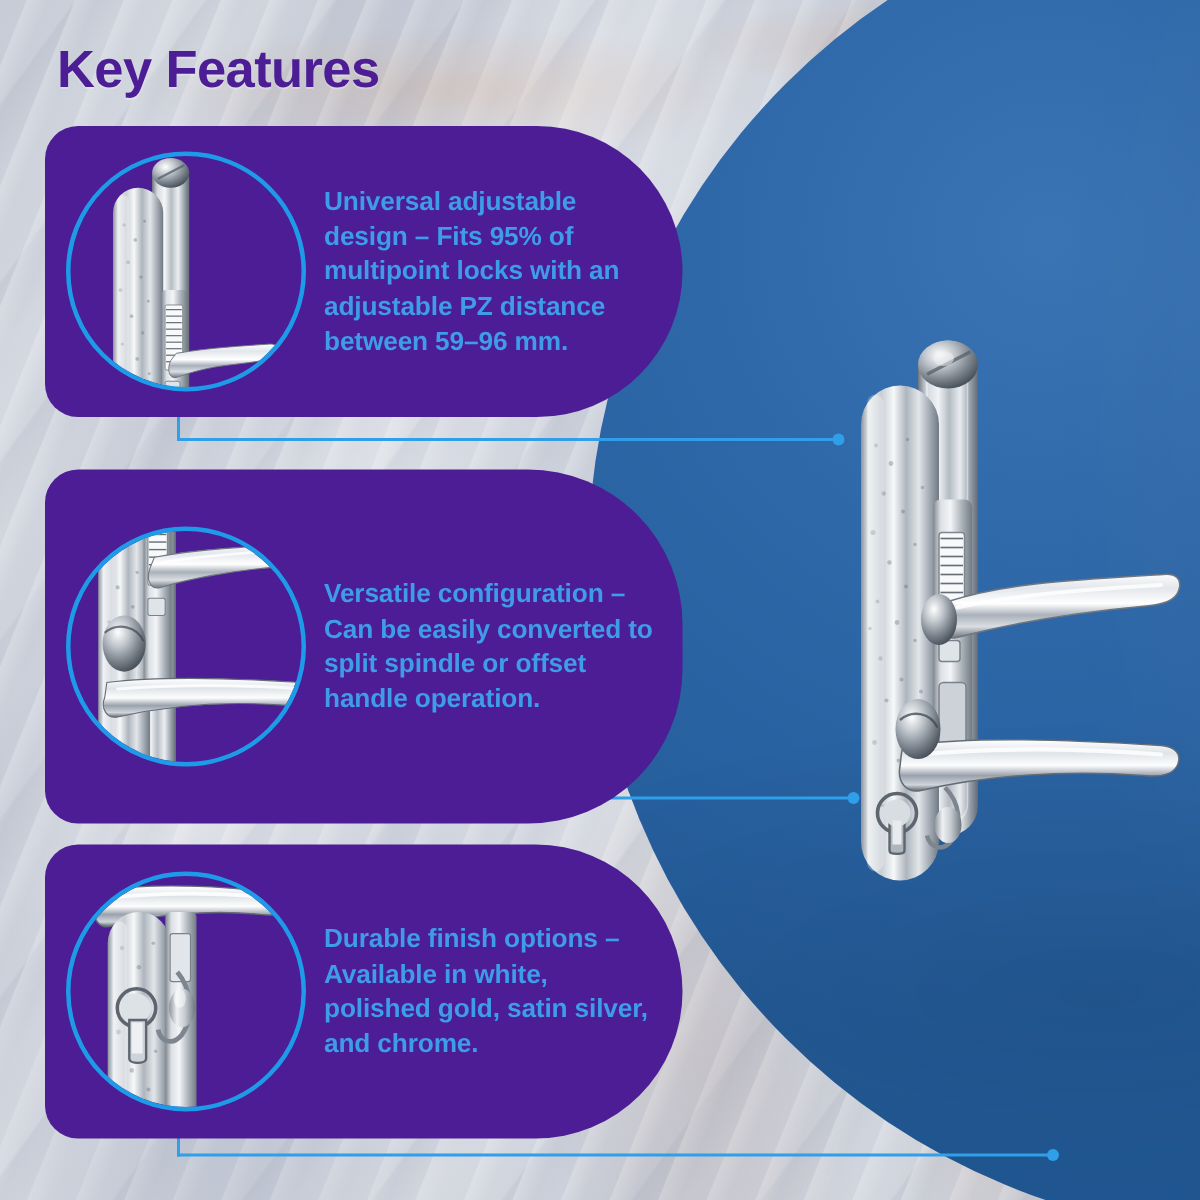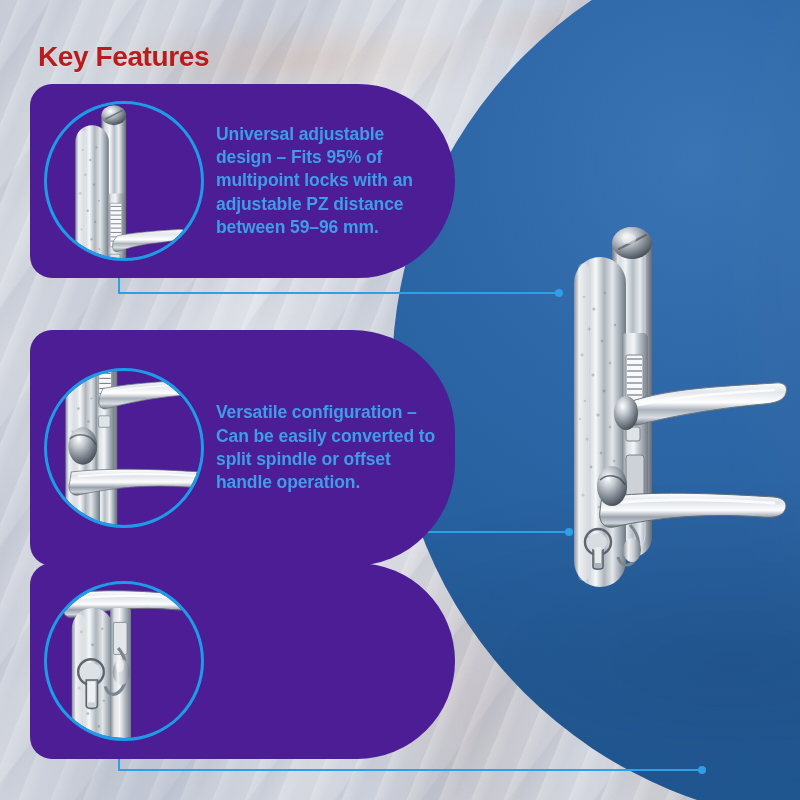--- a/index.html
+++ b/index.html
@@ -47,35 +47,35 @@
   }
   .hero-circle::after{
     content:"";position:absolute;inset:0;border-radius:50%;
     background:
       radial-gradient(ellipse 520px 900px at 70% 40%, rgba(255,255,255,.055), rgba(255,255,255,0) 62%),
       radial-gradient(ellipse 700px 260px at 38% 82%, rgba(0,0,0,.10), rgba(0,0,0,0) 70%);
   }
 
   
   .title{
-    position:absolute;left:38px;top:22px;z-index:6;
-    font-size:28px;font-weight:bold;letter-spacing:-.4px;
-    color:#b91c1c;
+    position:absolute;left:38px;top:4px;z-index:6;
+    font-size:35px;font-weight:bold;letter-spacing:-.4px;
+    color:#4c1d95;
     text-shadow:0 1px 0 rgba(255,255,255,.25);
   }
 
   
   .card{
     position:absolute;left:30px;width:425px;z-index:5;
     background:#4c1d95;
     display:flex;align-items:center;
     box-sizing:border-box;
   }
   #card-1{top:84px;height:194px;border-radius:22px 97px 97px 22px;}
-  #card-2{top:313px;height:236px;border-radius:22px 103px 103px 22px;margin-top:17px;}
+  #card-2{top:313px;height:236px;border-radius:22px 103px 103px 22px;}
   #card-3{top:563px;height:196px;border-radius:22px 98px 98px 22px;}
 
   .card-thumb{
     position:relative;flex:0 0 auto;
     width:172px;height:172px;margin-left:8px;
     display:flex;align-items:center;justify-content:center;
   }
   .thumb-ring{
     position:absolute;left:50%;top:50%;transform:translate(-50%,-50%);
     width:160px;height:160px;border-radius:50%;
@@ -415,15 +415,16 @@
             <path d="M46 342 L46 368 L55 368 L55 342 Z" fill="#eef1f3"></path>
 
             <path d="M84 300 C 96 314, 98 338, 88 352 C 80 362, 70 358, 68 348" fill="none" stroke="#7d858e" stroke-width="4"></path>
             <ellipse cx="88" cy="330" rx="11" ry="16" fill="url(#cylG)"></ellipse>
             <ellipse cx="86" cy="322" rx="5" ry="8" fill="#ffffff" opacity=".5"></ellipse>
           </g>
         </svg>
       </div>
       <div class="thumb-ring"></div>
     </div>
+    <p class="card-text">Durable finish options – Available in white, polished gold, satin silver, and chrome.</p>
   </div>
 
 </div>
 
 </body></html>

